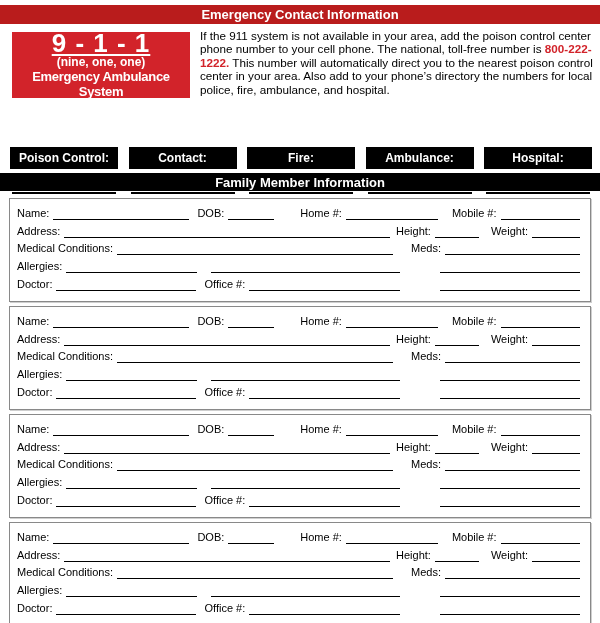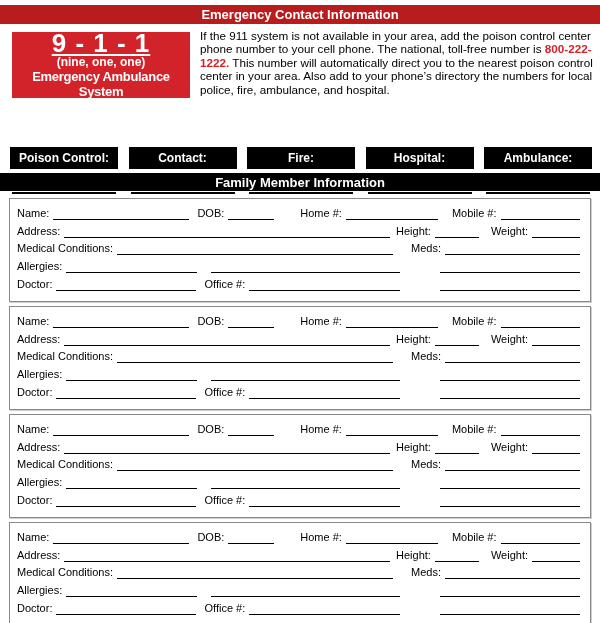--- a/index.html
+++ b/index.html
@@ -91,28 +91,28 @@
 
   <div class="ccol">
     <div class="cbox">
       <span class="clabel">Fire:</span>
     </div>
     <div class="cline"></div>
   </div>
 
   <div class="ccol">
     <div class="cbox">
+      <span class="clabel">Ambulance:</span>
+    </div>
+    <div class="cline"></div>
+  </div>
+
+  <div class="ccol">
+    <div class="cbox">
       <span class="clabel">Hospital:</span>
-    </div>
-    <div class="cline"></div>
-  </div>
-
-  <div class="ccol">
-    <div class="cbox">
-      <span class="clabel">Ambulance:</span>
     </div>
     <div class="cline"></div>
   </div>
 </div>
 
 <div class="fmibar">
   <span>Family Member Information</span>
 </div>
 
 <div class="members">

